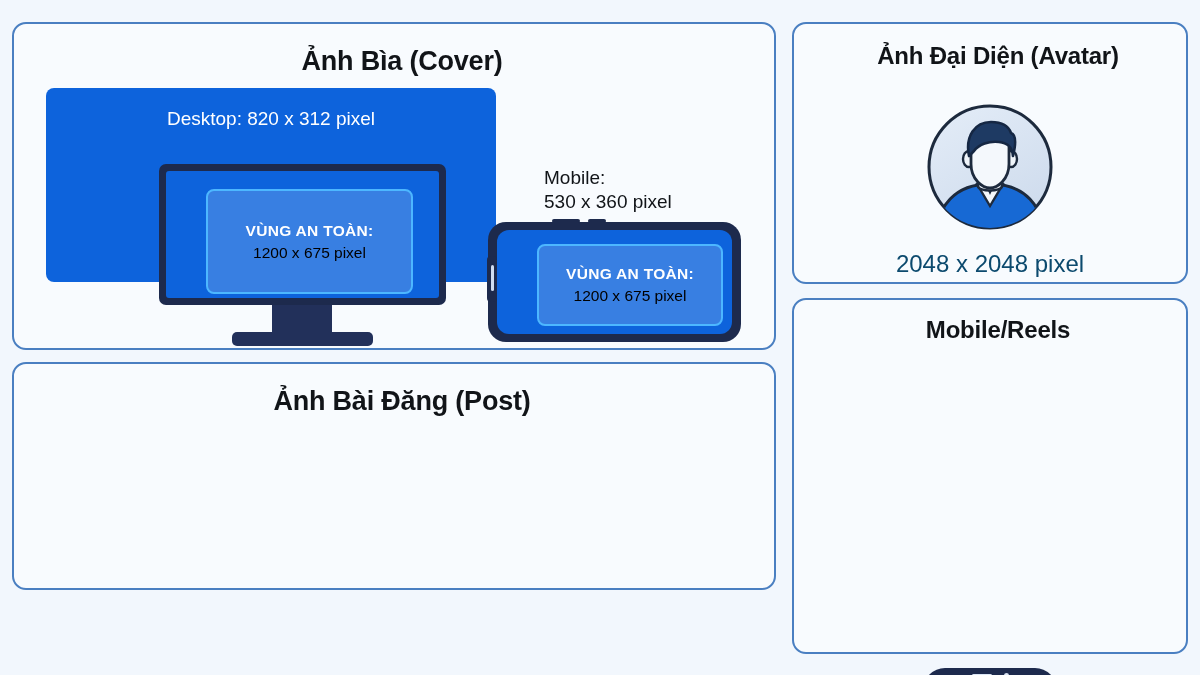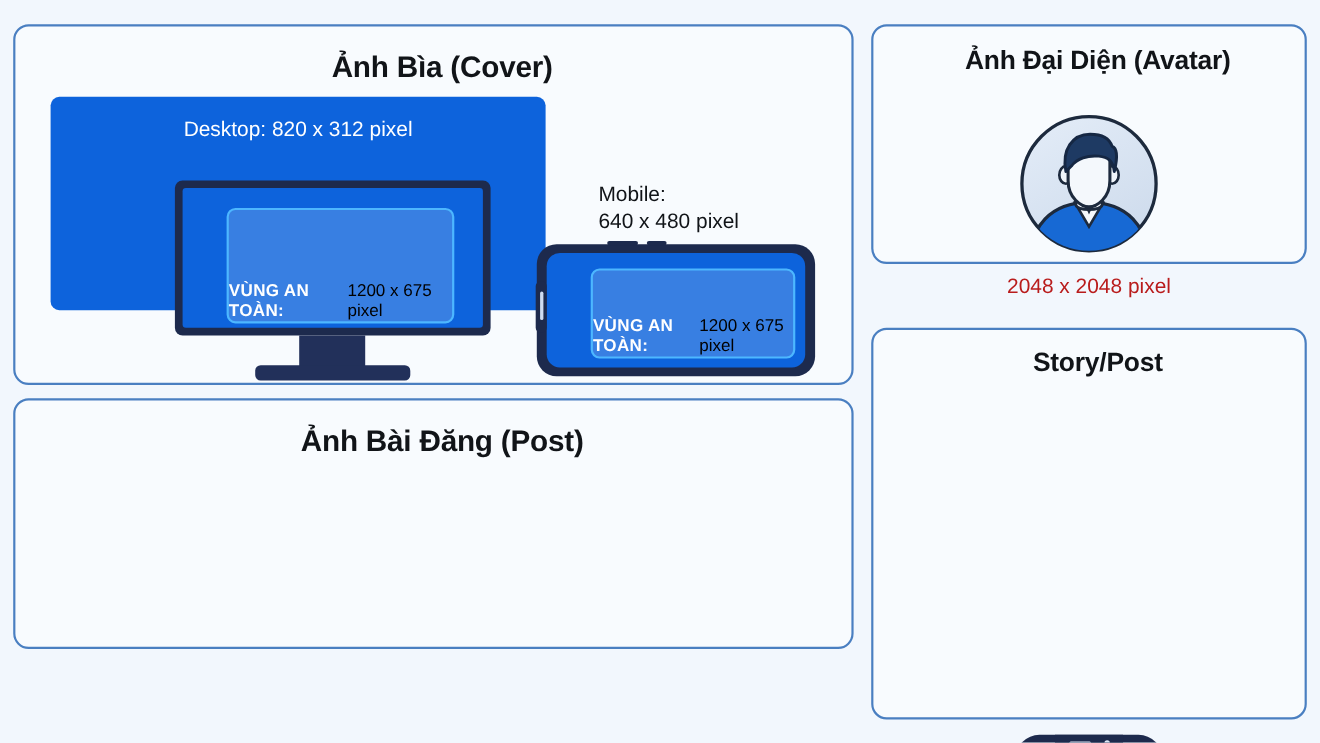--- a/index.html
+++ b/index.html
@@ -12,21 +12,21 @@
   .stage { position: relative; width: 1200px; height: 675px; }
 
   .card {
     position: absolute;
     background: #f8fbfe;
     border: 2px solid #4a7fc1;
     border-radius: 14px;
   }
   #card-cover   { left: 12px;  top: 22px;  width: 764px; height: 328px; }
   #card-post    { left: 12px;  top: 362px; width: 764px; height: 228px; }
-  #card-avatar  { left: 792px; top: 22px;  width: 396px; height: 218px; }
+  #card-avatar  { left: 792px; top: 22px;  width: 396px; height: 262px; }
   #card-story   { left: 792px; top: 298px; width: 396px; height: 356px; }
 
   .card-title {
     position: absolute; left: 0; right: 0;
     text-align: center;
     font-weight: bold;
     color: #111418;
     letter-spacing: -0.2px;
     padding-left: 16px;
   }
@@ -64,22 +64,22 @@
   }
   #monitor-base {
     position: absolute; left: 73px; top: 168px; width: 141px; height: 14px;
     background: #22305a; border-radius: 5px;
   }
   .safezone {
     position: absolute;
     background: rgba(255,255,255,0.18);
     border: 2px solid #4db7ff;
     border-radius: 8px;
-    display: flex; flex-direction: row;
-    align-items: flex-end; justify-content: center;
+    display: flex; flex-direction: column;
+    align-items: center; justify-content: center;
   }
   #monitor-safezone { left: 40px; top: 18px; width: 207px; height: 105px; }
   .sz-title { color: #ffffff; font-weight: bold; font-size: 15.5px; letter-spacing: .3px; }
   .sz-sub   { color: #000000; font-weight: 400; font-size: 15.5px; margin-top: 4px; }
 
   
   #mobile-label {
     position: absolute; left: 530px; top: 142px; width: 200px;
     text-align: left; color: #111418; font-size: 19px; line-height: 1.24;
   }
@@ -101,21 +101,21 @@
   }
   #cover-phone-safezone { left: 40px; top: 14px; width: 186px; height: 82px; }
   .btn-side {
     position: absolute; background: #1d2a4d; border-radius: 3px;
   }
 
   
   #avatar-wrap { position: absolute; left: 50%; top: 78px; transform: translateX(-50%); }
   #avatar-size {
     position: absolute; left: 0; right: 0; top: 226px;
-    text-align: center; color: #b91c1c; font-size: 19px;
+    text-align: center; color: #0c4a6e; font-size: 24px;
   }
 
   
   #story-phone {
     position: absolute; left: 50%; top: 368px; transform: translateX(-50%);
     width: 134px; height: 266px;
     background: #1d2a4d; border-radius: 22px;
   }
   #story-notch {
     position: absolute; left: 50%; transform: translateX(-50%); top: 0;
@@ -147,21 +147,21 @@
             <span class="sz-sub">1200 x 675 pixel</span>
           </div>
         </div>
       </div>
       <div id="monitor-neck"></div>
       <div id="monitor-base"></div>
     </div>
 
     <div id="mobile-label">
       <div>Mobile:</div>
-      <div>640 x 480 pixel</div>
+      <div>530 x 360 pixel</div>
     </div>
 
     <div id="cover-phone">
       <div class="btn-side" style="left:64px; top:-3px; width:28px; height:4px;"></div>
       <div class="btn-side" style="left:100px; top:-3px; width:18px; height:4px;"></div>
       <div id="cover-phone-screen">
         <div class="safezone" id="cover-phone-safezone">
           <span class="sz-title">VÙNG AN TOÀN:</span>
           <span class="sz-sub">1200 x 675 pixel</span>
         </div>
@@ -208,21 +208,21 @@
           <path d="M44 54 C40 34 50 20 66 20 C78 20 84 25 86 31 C92 33 90 46 88 54
                    C87 44 82 41 74 40 C64 39 54 42 49 49 C47 51 45 53 44 54 Z" fill="#1e3a63" stroke="#152743" stroke-width="2.6" stroke-linejoin="round"></path>
         </g>
       </svg>
     </div>
 
     <div id="avatar-size">2048 x 2048 pixel</div>
   </section>
 
   <section class="card" id="card-story">
-    <h2 class="card-title" id="title-story">Story/Post</h2>
+    <h2 class="card-title" id="title-story">Mobile/Reels</h2>
 
     <div id="story-phone">
 
       <div id="story-notch">
         <span class="bar"></span>
           <span class="dot"></span>
       </div>
     </div>
   </section>
 

